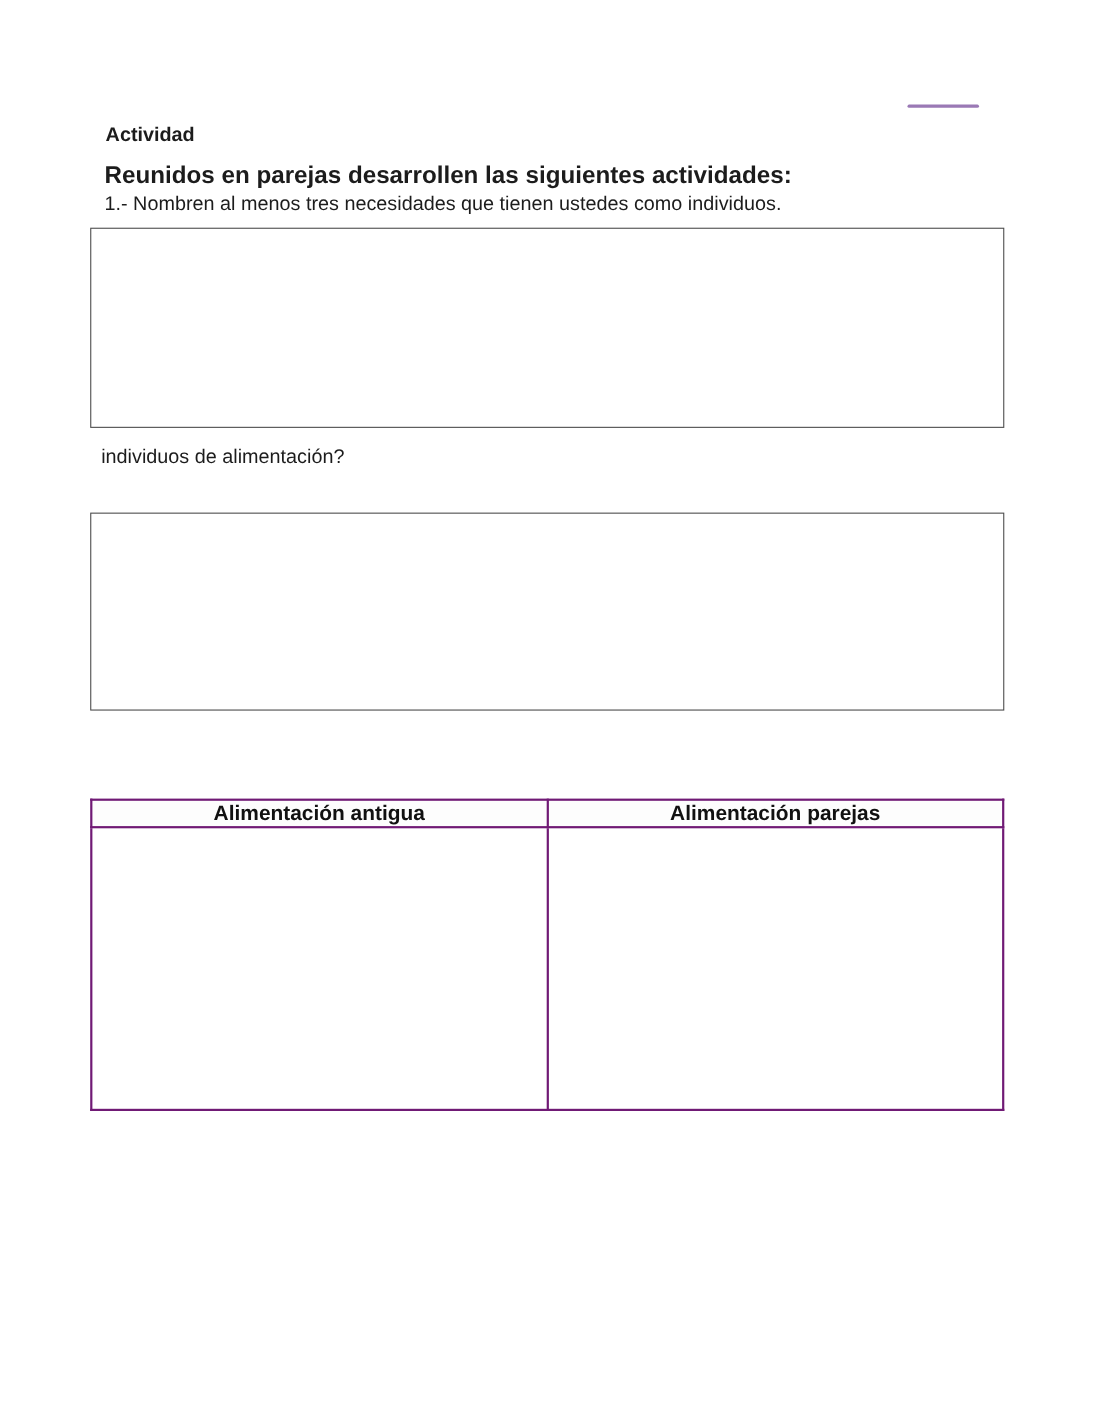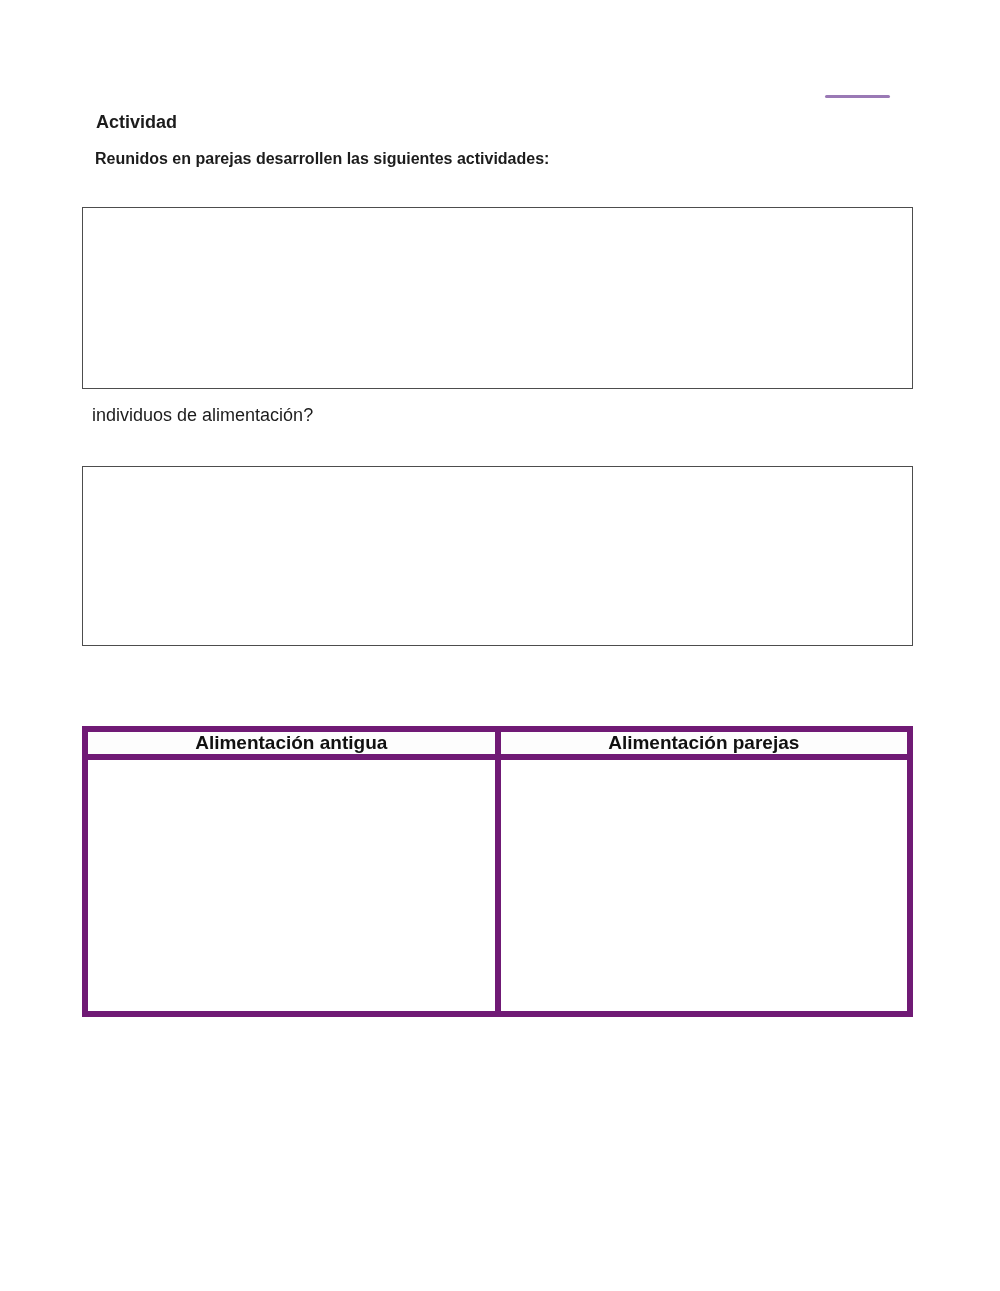--- a/index.html
+++ b/index.html
@@ -26,21 +26,21 @@
     line-height: 20px;
   }
   .accent-line {
     left: 825px; top: 66px;
     width: 65px; height: 3px;
     background: #9a79b5;
     border-radius: 2px;
   }
   .intro {
     left: 95px; top: 119px;
-    font-size: 16px;
+    font-size: 22px;
     font-weight: bold;
     line-height: 22px;
   }
   .q1 {
     left: 95px; top: 145px;
     width: 821px;
     font-size: 18px;
     line-height: 22px;
   }
   .answer-box {
@@ -65,21 +65,21 @@
   }
   .pline { display: block; }
 
   .diff-table {
     left: 82px; top: 697px;
     width: 831px;
     border-collapse: collapse;
     table-layout: fixed;
   }
   .diff-table th, .diff-table td {
-    border: 6px solid #701a75;
+    border: 2px solid #701a75;
     box-sizing: border-box;
     padding: 0;
   }
   .diff-table { border: 1px solid #1a1a1a; border-bottom: 2px solid #3a3a3a; }
   .diff-table th {
     height: 25px;
     font-size: 19px;
     font-weight: bold;
     text-align: center;
     vertical-align: middle;
@@ -96,20 +96,21 @@
 <body>
 
 <div class="page">
 
   <div class="abs accent-line"></div>
 
   <div class="abs title">Actividad</div>
 
   <div class="abs intro">Reunidos en parejas desarrollen las siguientes actividades:</div>
 
+  <div class="abs q1">1.- Nombren al menos tres necesidades que tienen ustedes como individuos.</div>
 
   <div class="abs answer-box box1"></div>
 
   <div class="abs question q2">
     <span class="pline">individuos de alimentación?</span>
   </div>
 
   <div class="abs answer-box box2"></div>
 
   <div class="abs question q3">

